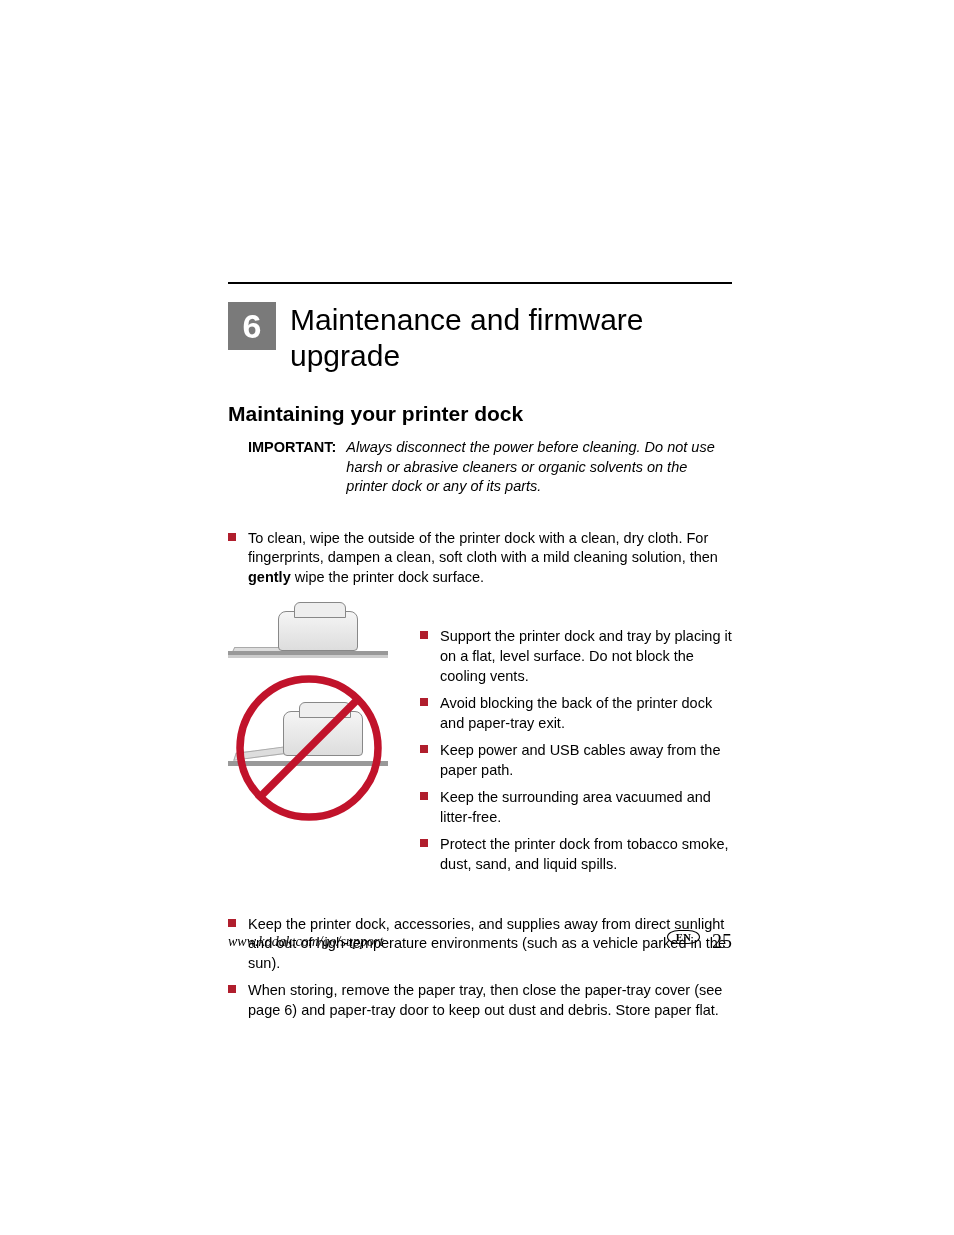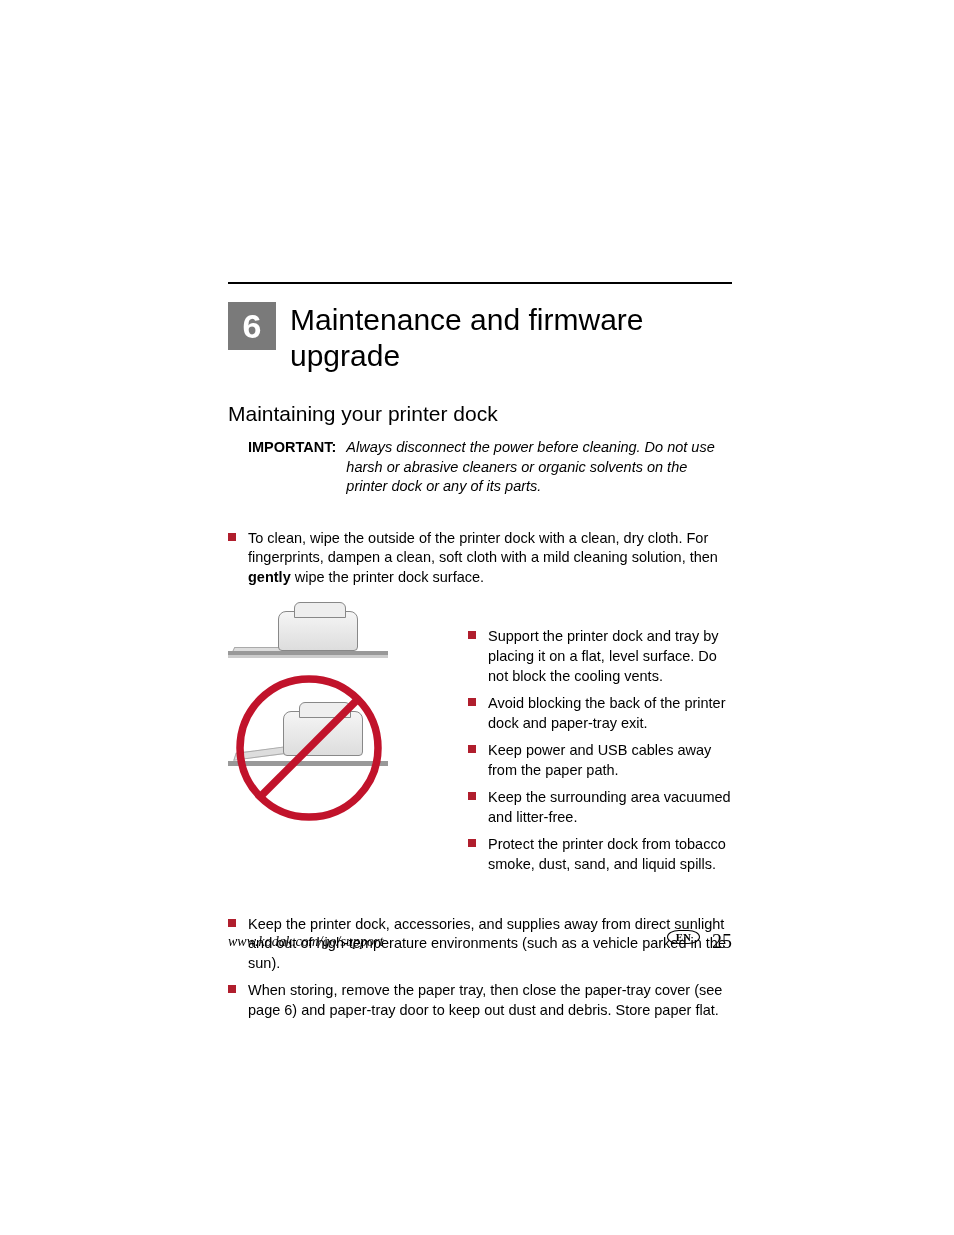--- a/index.html
+++ b/index.html
@@ -40,21 +40,21 @@
     margin-right: 14px;
     flex-shrink: 0;
   }
   .chapter-title {
     font-size: 30px;
     font-weight: 400;
     line-height: 1.2;
   }
   .section-title {
     font-size: 21px;
-    font-weight: 400;
+    font-weight: 700;
     margin-bottom: 12px;
   }
   .important-block {
     font-size: 14.5px;
     line-height: 1.35;
     margin-bottom: 10px;
     display: flex;
     margin-left: 20px;
   }
   .important-label {
@@ -83,21 +83,20 @@
     left: 0;
     top: 4px;
     width: 8px;
     height: 8px;
     background: #b01e2d;
   }
   .bold { font-weight: 700; }
   .mid-section {
     display: flex;
     margin: 8px 0 10px 0;
-    gap: 48px;
   }
   .illus-col {
     width: 180px;
     flex-shrink: 0;
     margin-right: 12px;
   }
   .illus-top {
     width: 160px;
     height: 70px;
     position: relative;

